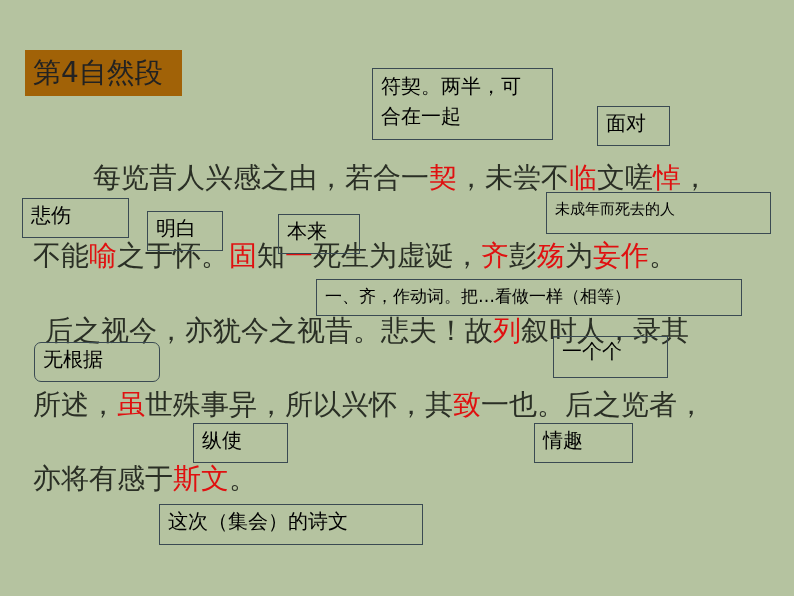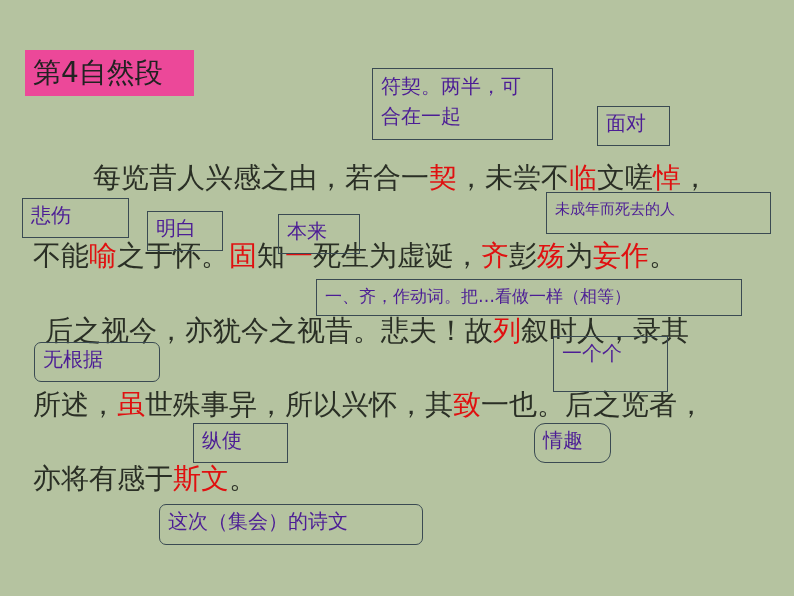--- a/index.html
+++ b/index.html
@@ -1,37 +1,37 @@
 <!DOCTYPE html>
 <html><head>
 <meta charset="utf-8">
 <style>
   html,body{margin:0;padding:0;}
   body{width:794px;height:596px;background:#b5c3a0;position:relative;overflow:hidden;font-family:"DejaVu Sans",sans-serif;}
-  .title{position:absolute;left:25px;top:50px;width:169px;height:46px;background:#ec4899;color:#222;font-size:28px;line-height:46px;padding-left:8px;box-sizing:border-box;}
+  .title{position:absolute;left:25px;top:50px;width:157px;height:46px;background:#a16207;color:#222;font-size:28px;line-height:46px;padding-left:8px;box-sizing:border-box;}
   .line{position:absolute;font-size:28px;color:#2a2f25;white-space:nowrap;line-height:36px;}
   .r{color:#e01010;}
-  .note{position:absolute;border:1.5px solid #3a4a52;color:#4c1d95;font-size:20px;line-height:28px;padding:2px 8px;box-sizing:border-box;white-space:nowrap;}
+  .note{position:absolute;border:1.5px solid #3a4a52;color:#000000;font-size:20px;line-height:28px;padding:2px 8px;box-sizing:border-box;white-space:nowrap;}
 </style>
 </head>
 <body>
 
 <div class="title">第4自然段</div>
 
 <div class="line" style="left:93px;top:160px;"><span>每览昔人兴感之由，若合一</span><span class="r">契</span><span>，未尝不</span><span class="r">临</span><span>文嗟</span><span class="r">悼</span><span>，</span></div>
 <div class="line" style="left:33px;top:238px;"><span>不能</span><span class="r">喻</span><span>之于怀。</span><span class="r">固</span><span>知</span><span class="r">一</span><span>死生为虚诞，</span><span class="r">齐</span><span>彭</span><span class="r">殇</span><span>为</span><span class="r">妄作</span><span>。</span></div>
 <div class="line" style="left:45px;top:313px;"><span>后之视今，亦犹今之视昔。悲夫！故</span><span class="r">列</span><span>叙时人，录其</span></div>
 <div class="line" style="left:33px;top:387px;"><span>所述，</span><span class="r">虽</span><span>世殊事异，所以兴怀，其</span><span class="r">致</span><span>一也。后之览者，</span></div>
 <div class="line" style="left:33px;top:461px;"><span>亦将有感于</span><span class="r">斯文</span><span>。</span></div>
 
 <div class="note" style="left:372px;top:68px;width:181px;height:72px;white-space:pre-line;line-height:30px;">符契。两半，可
 合在一起</div>
 <div class="note" style="left:597px;top:106px;width:73px;height:40px;">面对</div>
 <div class="note" style="left:546px;top:192px;width:225px;height:42px;font-size:15px;">未成年而死去的人</div>
 <div class="note" style="left:22px;top:198px;width:107px;height:40px;">悲伤</div>
 <div class="note" style="left:147px;top:211px;width:76px;height:40px;">明白</div>
 <div class="note" style="left:278px;top:198px;width:82px;height:40px;margin-top:16px;">本来</div>
 <div class="note" style="left:316px;top:279px;width:426px;height:37px;font-size:17px;line-height:28px;">一、齐，作动词。把…看做一样（相等）</div>
-<div class="note" style="left:553px;top:336px;width:115px;height:56px;">一个个</div>
+<div class="note" style="left:553px;top:336px;width:115px;height:42px;font-family:Liberation Mono, monospace;">一个个</div>
 <div class="note" style="left:34px;top:342px;width:126px;height:40px;border-radius:7px;">无根据</div>
 <div class="note" style="left:172px;top:423px;width:95px;height:40px;margin-left:21px;">纵使</div>
-<div class="note" style="left:534px;top:423px;width:77px;height:40px;border-radius:11px;">情趣</div>
-<div class="note" style="left:159px;top:504px;width:264px;height:41px;border-radius:7px;">这次（集会）的诗文</div>
+<div class="note" style="left:534px;top:423px;width:99px;height:40px;">情趣</div>
+<div class="note" style="left:159px;top:504px;width:264px;height:41px;">这次（集会）的诗文</div>
 
 </body></html>

